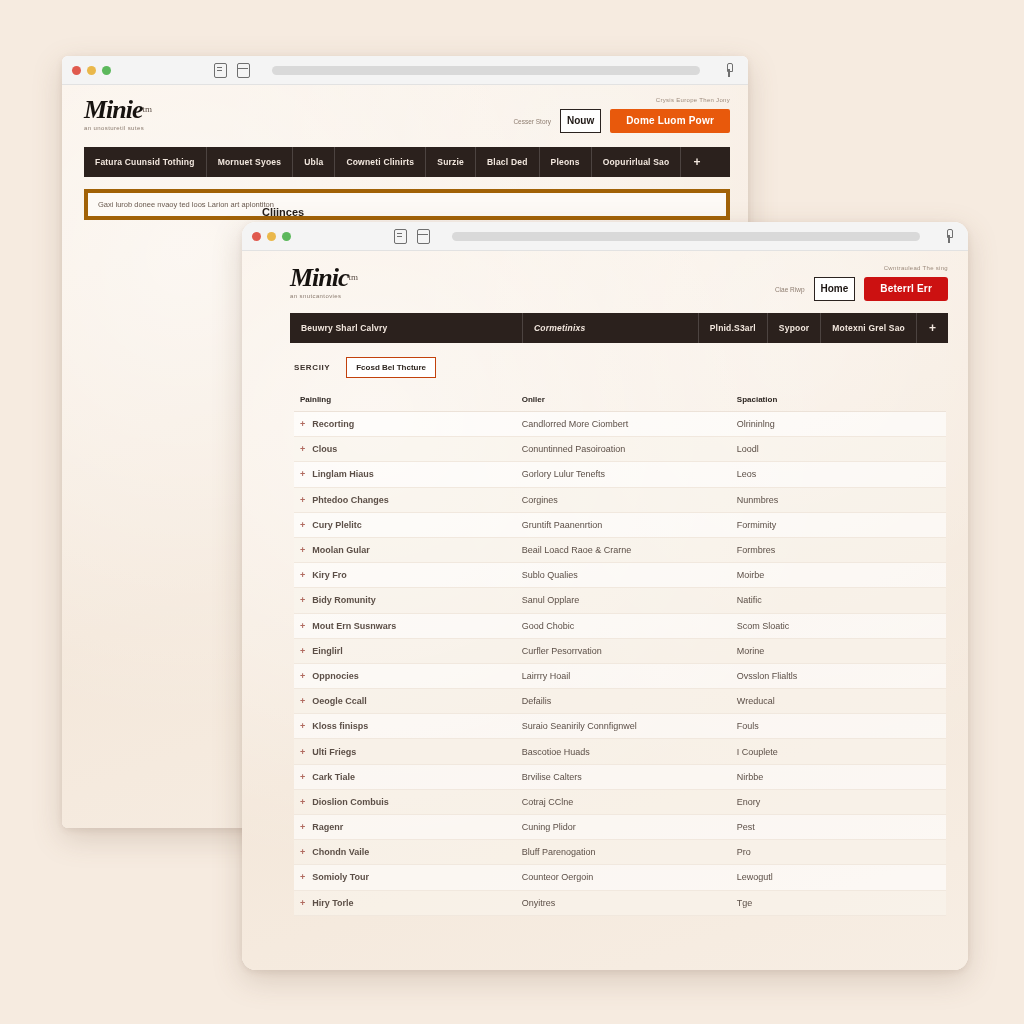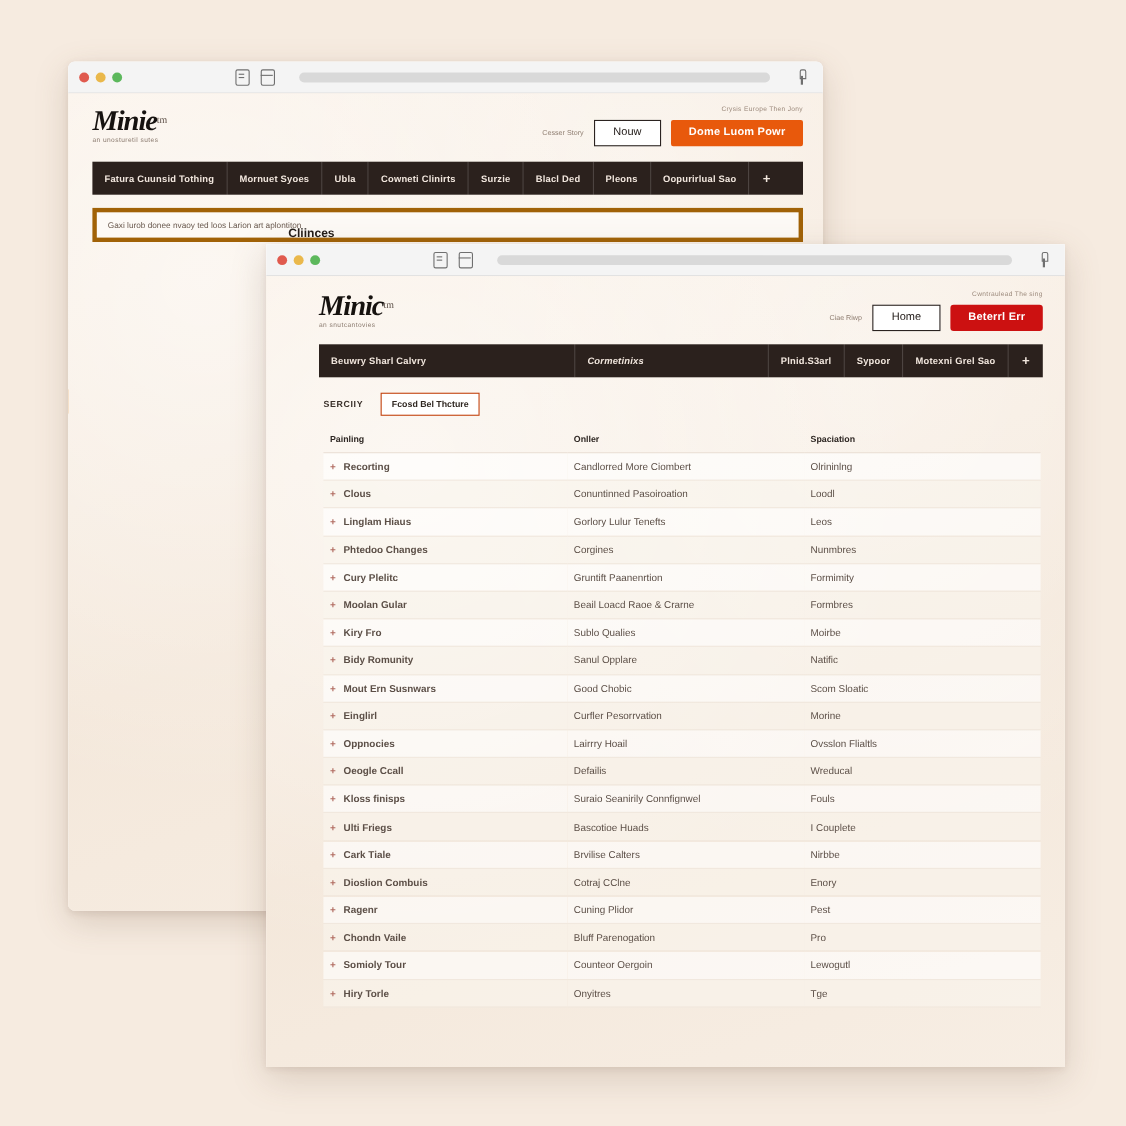--- a/index.html
+++ b/index.html
@@ -53,21 +53,21 @@
   .logo .word{font-size:26px;font-weight:700;letter-spacing:-1px;color:#16120f;font-style:italic;}
   .logo .tm{font-size:9px;vertical-align:super;color:#5d5048;text-align:center;}
   .logo .tagline{display:block;font-family:"Liberation Sans",sans-serif;font-size:6px;letter-spacing:.4px;color:#8a7a6e;margin-top:2px;}
 
   .headright{display:flex;flex-direction:column;align-items:flex-end;gap:6px;}
   .toptext{font-size:6px;color:#9c8a7c;letter-spacing:.3px;}
   .ctawrap{display:flex;align-items:center;gap:9px;}
   .cta-label{font-size:6.5px;color:#8f7e71;}
   .ghostbtn{
     border:1.4px solid #2b2320;background:#fff;color:#1d1613;
-    font-size:10px;font-weight:400;padding:6px 17px;line-height:1;
+    font-size:10px;font-weight:700;padding:6px 6px;line-height:1;
   }
   .solidbtn{
     color:#fff;font-size:10px;font-weight:700;padding:7px 16px;line-height:1;
     border:none;border-radius:2px;letter-spacing:.2px;
   }
 
   .navbar{
     background:#2b211d;display:flex;align-items:stretch;color:#f2e7de;
   }
   .navitem{
@@ -279,21 +279,21 @@
               </div>
             </div>
         </div>
         <div class="w1-main"></div>
       </div>
     </div>
   </div>
 
   <div class="wlabel" style="left:262px;top:206px;">Cliinces</div>
 
-  <div class="window" id="win2" style="left:242px;top:222px;width:726px;height:748px;border-radius:0;">
+  <div class="window" id="win2" style="left:242px;top:222px;width:726px;height:748px;border-radius:14px;">
     <div class="titlebar">
       <div class="dots">
         <span class="dot r"></span>
         <span class="dot y"></span>
         <span class="dot g"></span>
       </div>
       <div class="tb-icons">
         <span class="tb-ico doc"></span>
         <span class="tb-ico panel"></span>
       </div>

